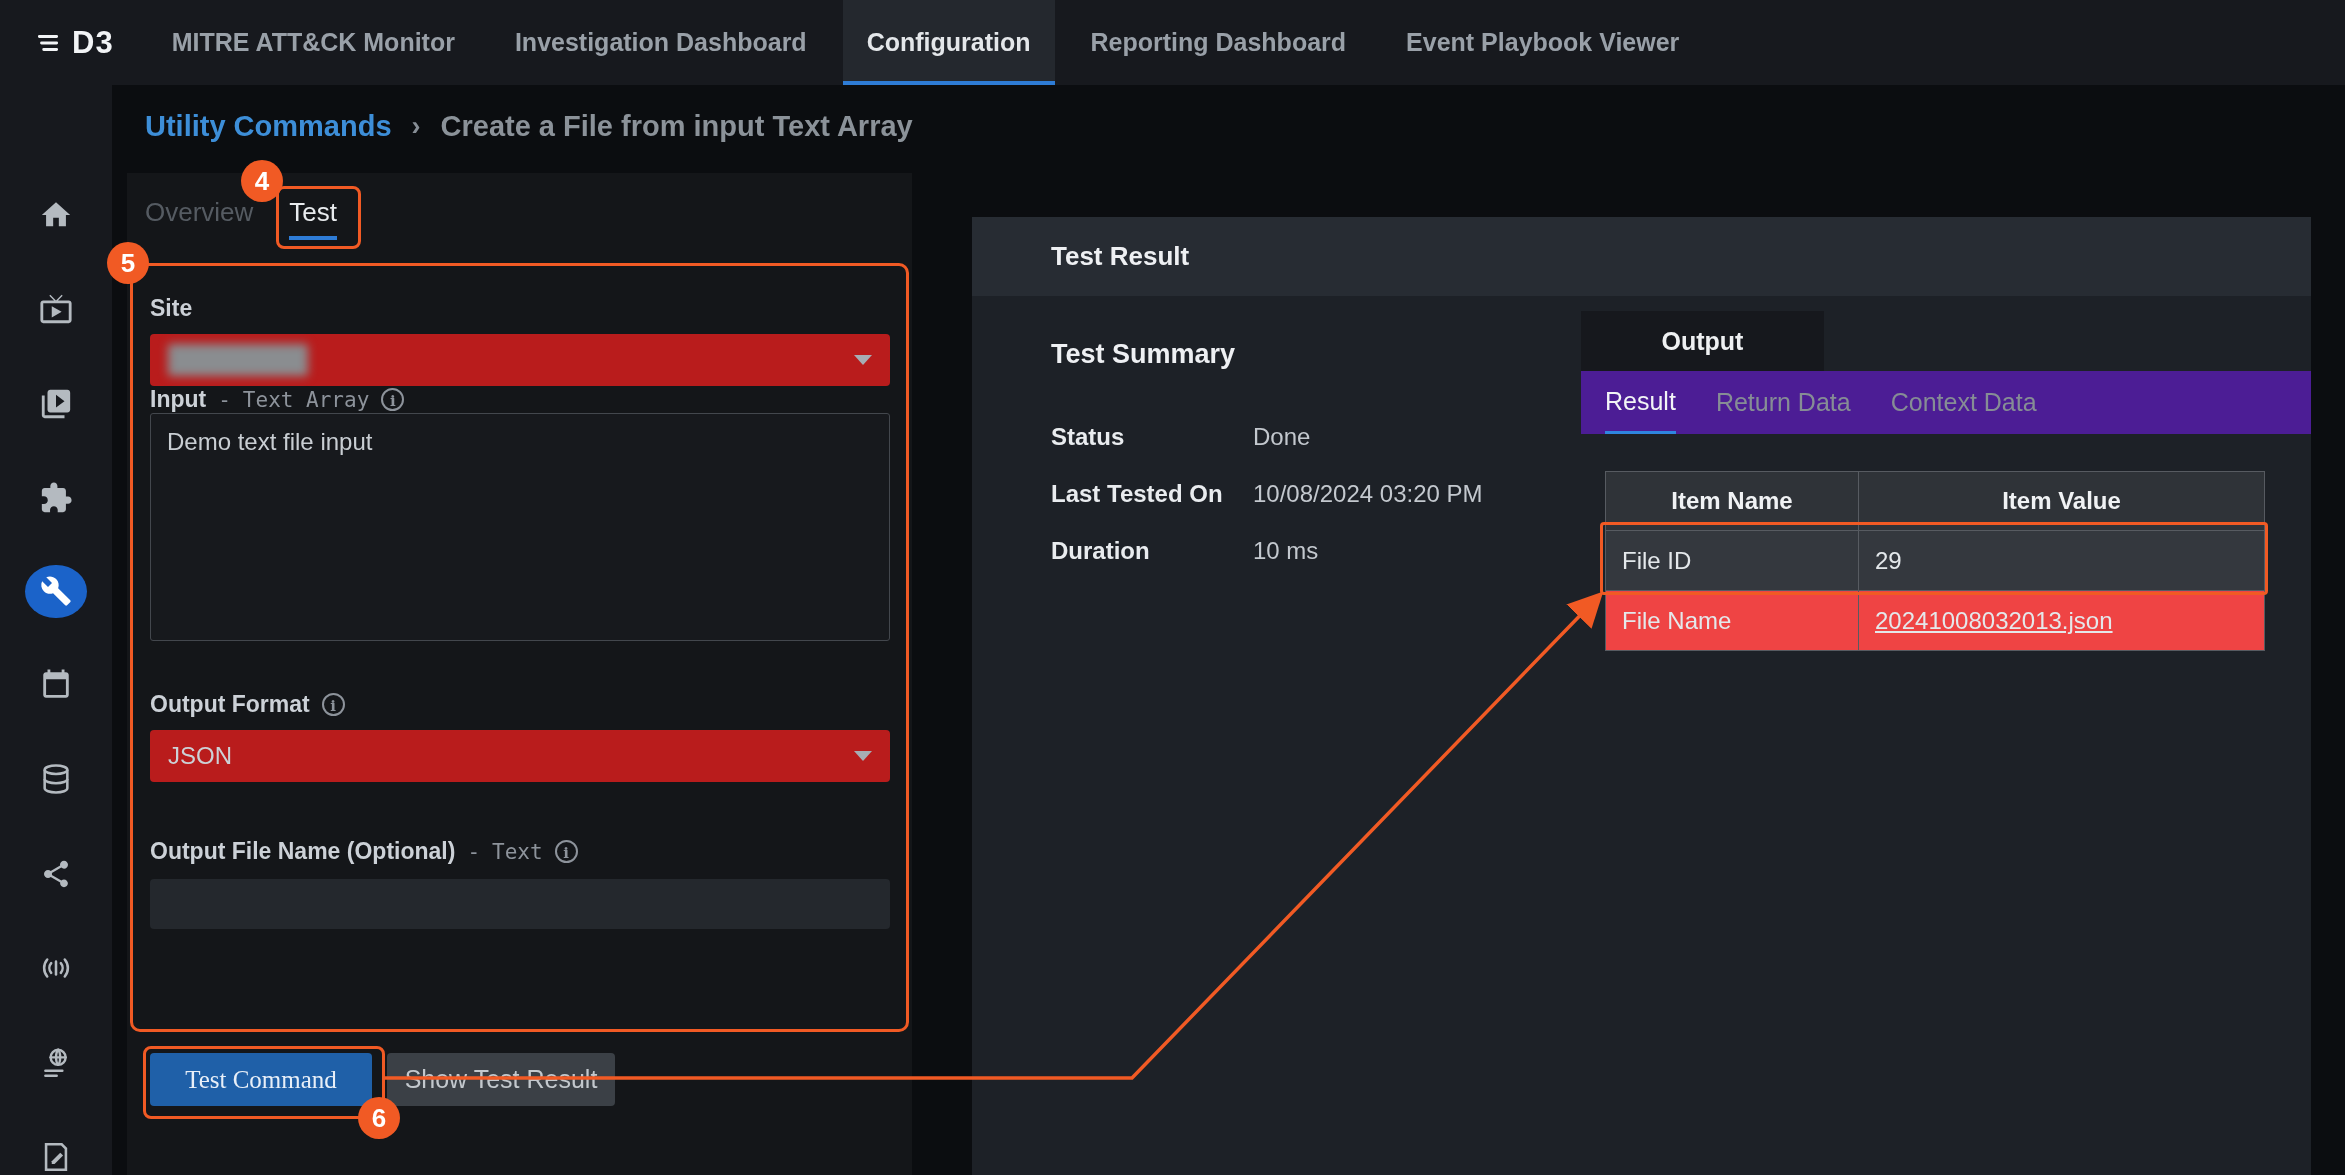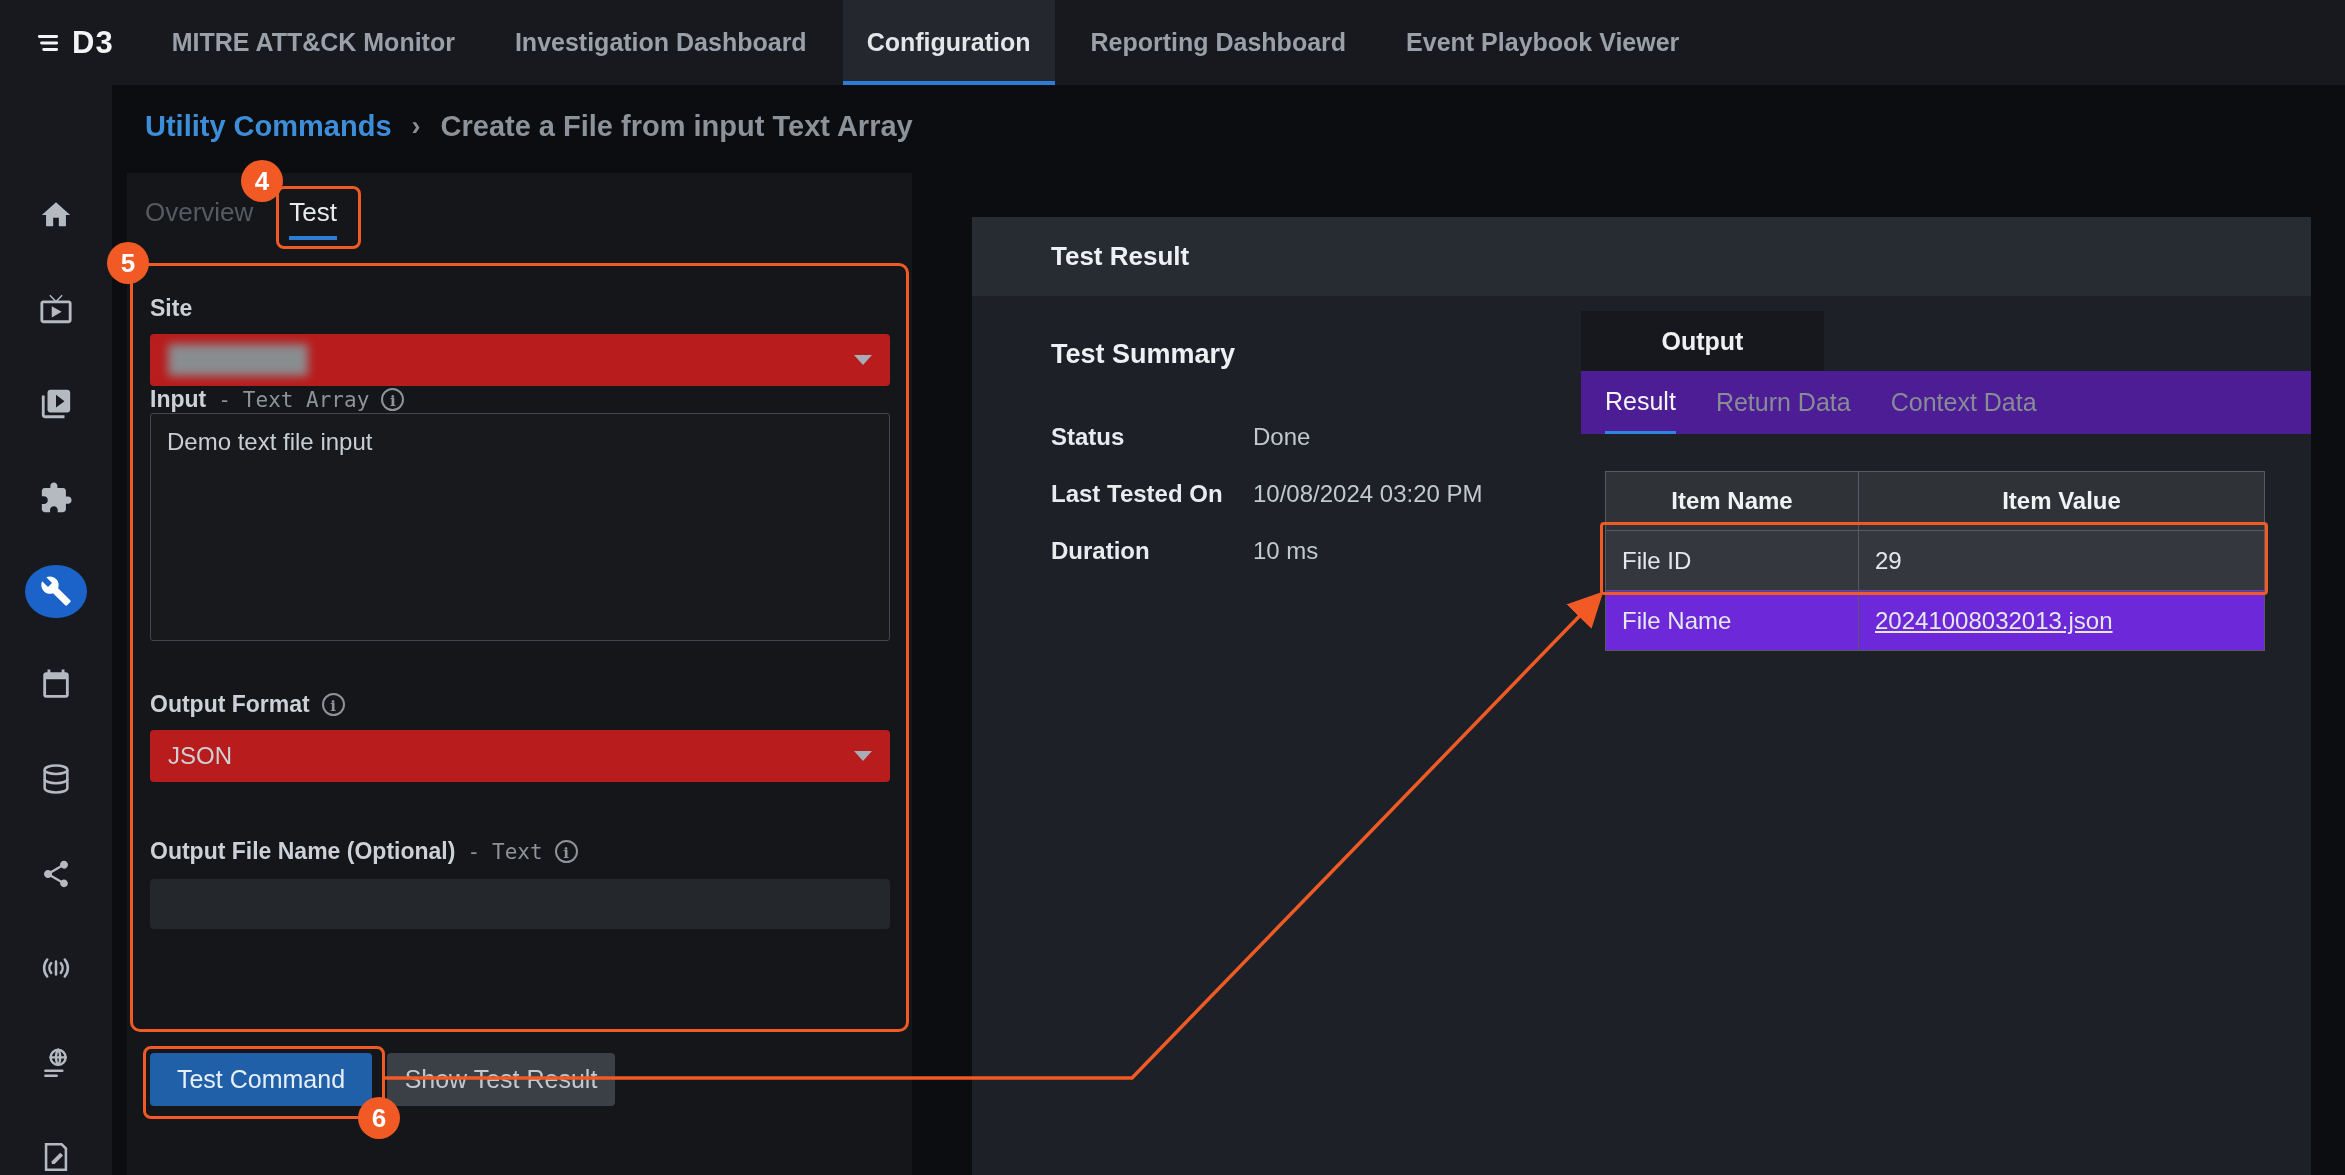--- a/index.html
+++ b/index.html
@@ -38,40 +38,40 @@
   .select{height:52px;background:#b91c1c;border-radius:4px;display:flex;align-items:center;padding:0 18px;font-size:24px;color:#ccd1d6;margin-top:12px;cursor:pointer;}
   .caret{width:0;height:0;border-left:9px solid transparent;border-right:9px solid transparent;border-top:10px solid #a7adb4;margin-left:auto;}
   .redacted{width:140px;height:32px;background:#8a8d90;border-radius:2px;filter:blur(5px);}
   .mt-site{margin-top:22px;}
   .mt-input{}
   .textarea{height:228px;background:#17191d;border:1px solid #43474d;border-radius:3px;padding:14px 16px;font-size:24px;color:#c9ced3;box-sizing:border-box;cursor:text;}
   .mt-of{margin-top:50px;}
   .mt-ofn{margin-top:56px;}
   .text-input{margin-top:14px;height:50px;background:#24282d;border-radius:4px;cursor:text;}
   .btn{position:absolute;height:53px;border:none;border-radius:4px;font-size:25px;font-family:"Liberation Sans",sans-serif;display:flex;align-items:center;justify-content:center;cursor:pointer;z-index:6;}
-  .btn-test{left:150px;top:1053px;width:222px;background:#1f60a8;color:#e8eff8;}
+  .btn-test{left:150px;top:1053px;width:222px;background:#1f60a8;color:#e8eff8;font-family:Liberation Serif, serif;}
   .btn-show{left:387px;top:1053px;width:228px;background:#3b4046;color:#c3c8cd;}
   
   .right-panel{position:absolute;left:972px;top:217px;width:1339px;height:958px;background:#1d2127;z-index:2;}
   .rp-header{height:79px;background:#272c33;display:flex;align-items:center;padding-left:79px;font-size:26px;font-weight:bold;color:#eef0f3;}
   .summary{position:absolute;left:79px;top:122px;}
   .summary-heading{font-size:27px;font-weight:bold;color:#eef0f3;margin-bottom:38px;}
   .sum-row{display:flex;align-items:center;height:57px;font-size:24px;}
   .sum-label{width:202px;font-weight:bold;color:#e9ecef;}
   .sum-value{color:#c3c8ce;}
   .output-tab{position:absolute;left:609px;top:94px;width:243px;height:60px;background:#16181d;color:#eef0f2;font-size:25px;font-weight:bold;display:flex;align-items:center;justify-content:center;cursor:pointer;}
   .subtab-bar{position:absolute;left:609px;top:154px;width:730px;height:63px;background:#4c1d95;display:flex;align-items:stretch;padding-left:24px;gap:40px;font-size:25px;box-sizing:border-box;}
   .subtab{display:flex;align-items:center;color:#868d95;box-sizing:border-box;cursor:pointer;}
   .subtab.active{color:#f2f4f6;border-bottom:3px solid #2f86e0;}
   .result-table{position:absolute;left:633px;top:254px;border-collapse:collapse;font-size:24px;}
   .result-table th{width:250px;height:56px;background:#2f3338;border:1px solid #575b61;color:#f0f2f4;font-weight:bold;text-align:center;}
   .result-table th.col-value{width:403px;}
   .result-table td{height:57px;border:1px solid #575b61;padding-left:16px;color:#e4e8eb;}
   .row-hl td{background:#34383e;}
-  .row-normal td{background:#6d28d9;}
+  .row-normal td{background:#ef4444;}
   .file-link{color:#e4e8eb;text-decoration:underline;cursor:pointer;}
   
   .ann-box{position:absolute;border:3px solid #f15a24;border-radius:8px;z-index:20;pointer-events:none;}
   #ann-test{left:276px;top:186px;width:79px;height:57px;}
   #ann-form{left:130px;top:263px;width:773px;height:763px;border-radius:10px;}
   #ann-btn{left:143px;top:1046px;width:236px;height:67px;}
   #ann-row{left:1600px;top:522px;width:662px;height:67px;border-radius:4px;}
   .badge{position:absolute;width:42px;height:42px;border-radius:50%;background:#f15a24;color:#fff;font-size:26px;font-weight:bold;display:flex;align-items:center;justify-content:center;z-index:30;pointer-events:none;}
   #badge4{left:241px;top:160px;}
   #badge5{left:107px;top:242px;}

